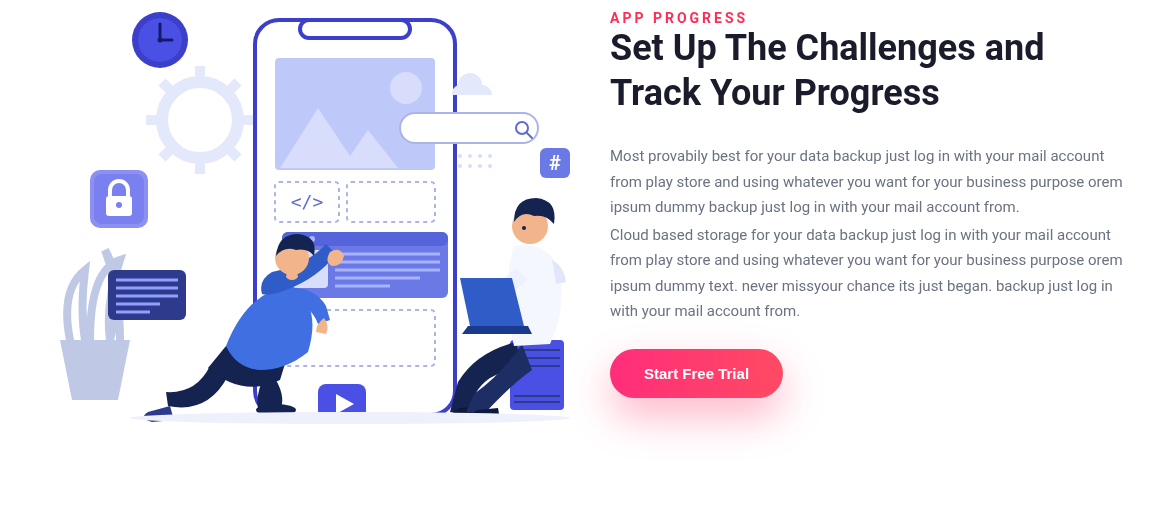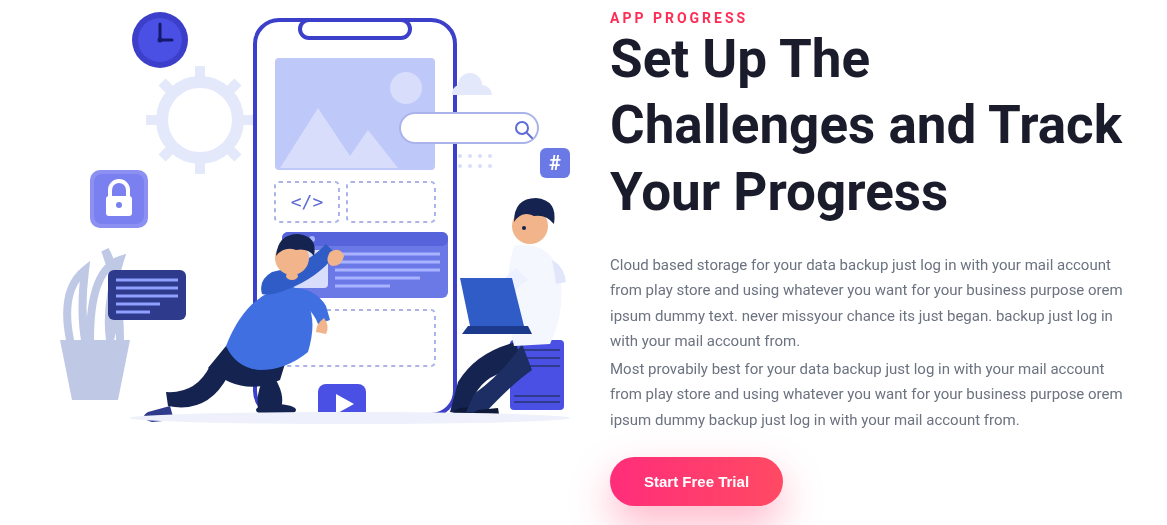--- a/index.html
+++ b/index.html
@@ -24,21 +24,21 @@
     padding-top: 0;
   }
   .eyebrow {
     color: #ff2d55;
     font-weight: 700;
     letter-spacing: 3px;
     font-size: 14px;
   }
   .headline {
     color: #1a1c2c;
-    font-size: 53px;
+    font-size: 36px;
     font-weight: 700;
     line-height: 1.25;
     margin-bottom: 28px;
   }
   .body-text {
     color: #6b7280;
     font-size: 15px;
     line-height: 1.7;
     margin-bottom: 2px;
   }
@@ -228,17 +228,17 @@
         <path d="M438 316 l60 0 l4 8 l-70 0 z" fill="#1c3a8c"></path>
       </g>
 
       <ellipse cx="320" cy="408" rx="220" ry="6" fill="#eef1fb"></ellipse>
     </svg>
   </div>
 
   <div class="right">
     <div class="eyebrow">APP PROGRESS</div>
     <h2 class="headline">Set Up The Challenges and Track Your Progress</h2>
+    <p class="body-text">Most provabily best for your data backup just log in with your mail account from play store and using whatever you want for your business purpose orem ipsum dummy backup just log in with your mail account from.</p>
     <p class="body-text">Cloud based storage for your data backup just log in with your mail account from play store and using whatever you want for your business purpose orem ipsum dummy text. never missyour chance its just began. backup just log in with your mail account from.</p>
-    <p class="body-text">Most provabily best for your data backup just log in with your mail account from play store and using whatever you want for your business purpose orem ipsum dummy backup just log in with your mail account from.</p>
     <button class="cta">Start Free Trial</button>
   </div>
 </div>
 
 </body></html>

